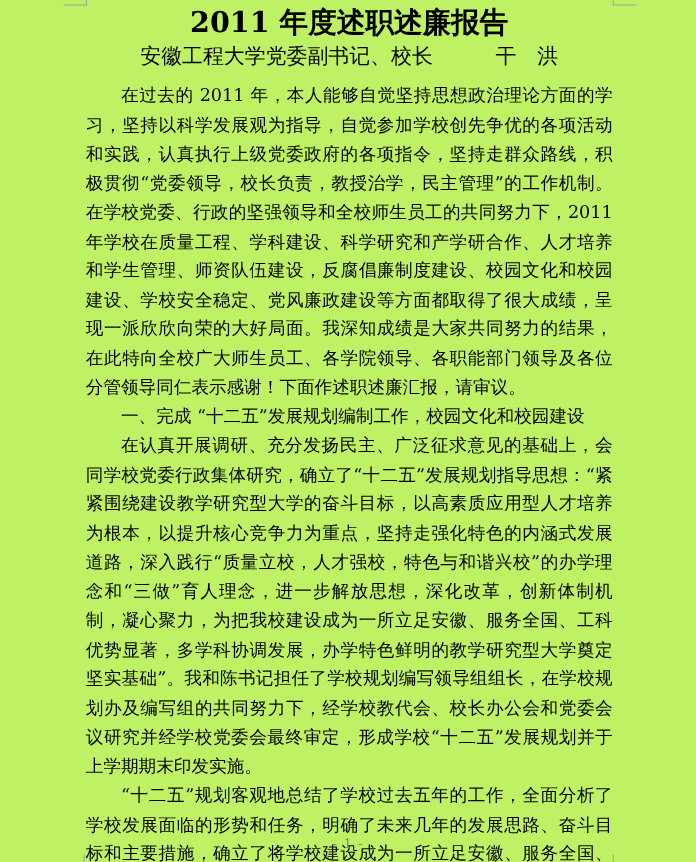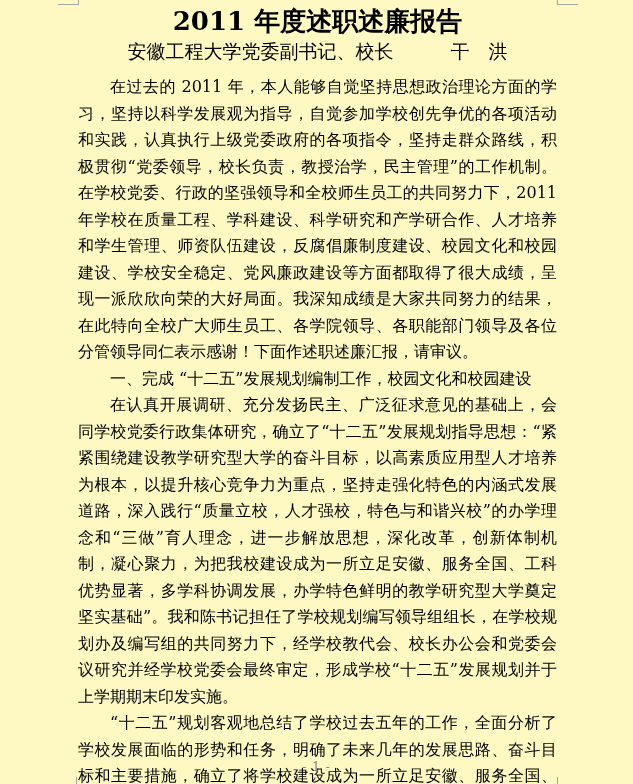--- a/index.html
+++ b/index.html
@@ -11,21 +11,21 @@
     width: 633px;
     height: 784px;
     overflow: hidden;
     position: relative;
     font-family: "DejaVu Serif", "Liberation Serif", serif;
     color: #000000;
   }
   .page {
     position: absolute;
     inset: 0;
-    background: #fef9c3;
+    background: #bef264;
     text-decoration: underline;
   }
   
   .crop { position: absolute; }
   .crop-tl {
     top: 0; left: 58px; width: 20px; height: 4px;
     border-bottom: 1px solid #a6a6a6;
     border-right: 1px solid #a6a6a6;
   }
   .crop-tr {

